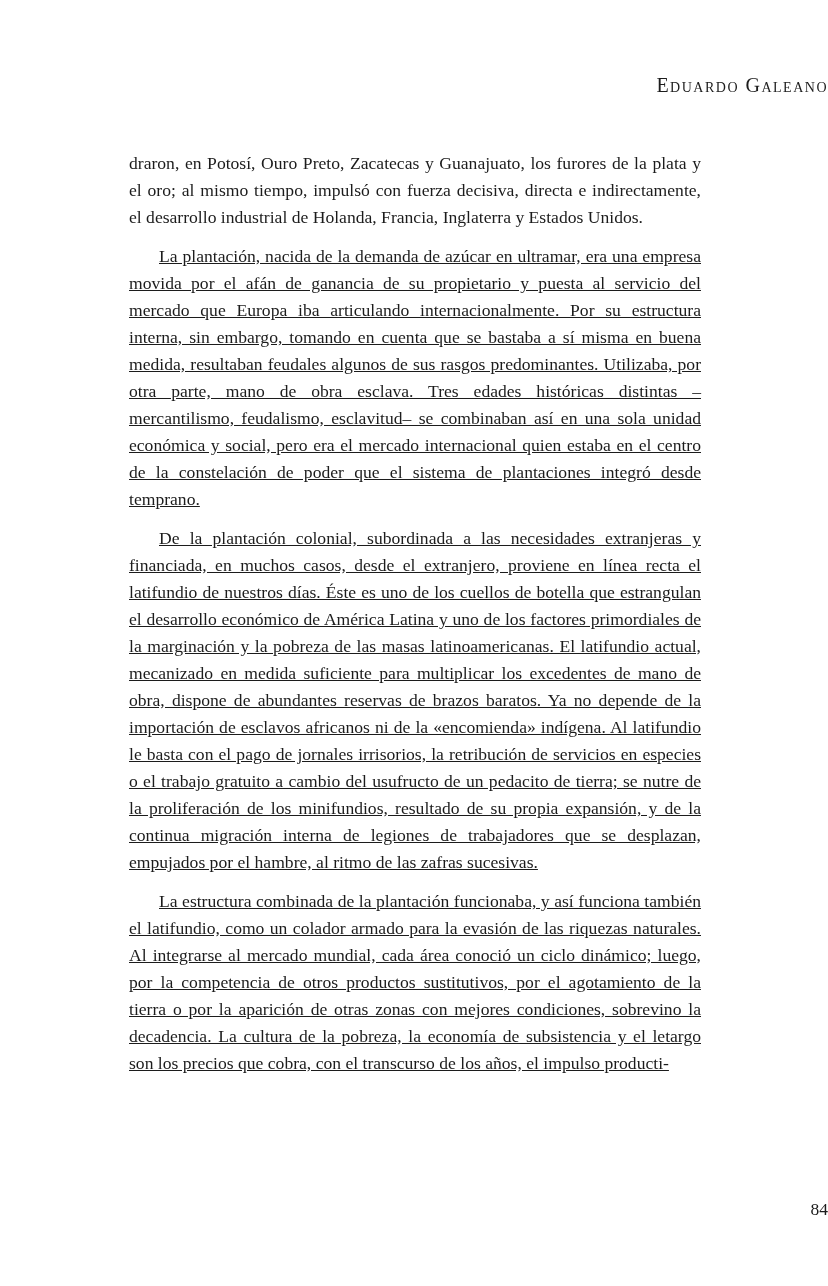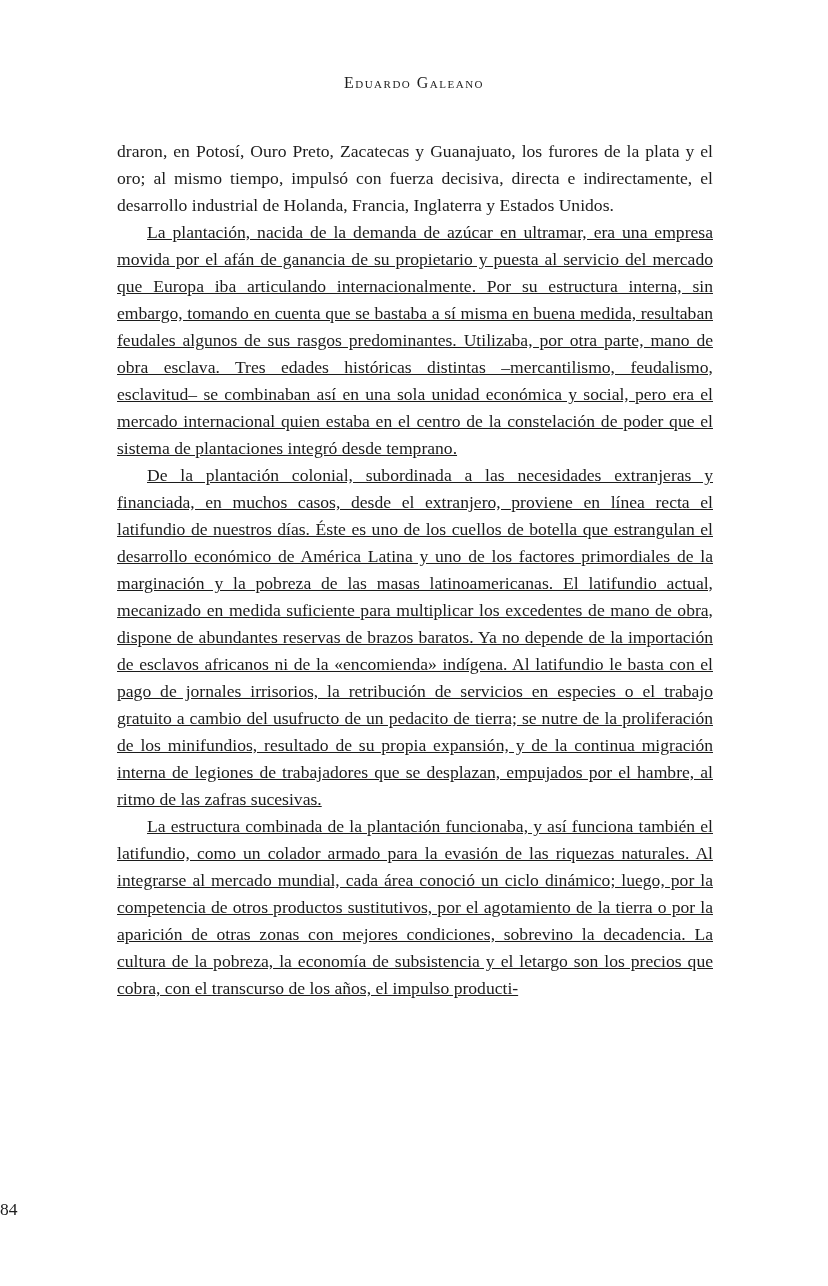--- a/index.html
+++ b/index.html
@@ -15,51 +15,51 @@
     font-family: "Liberation Serif", "DejaVu Serif", serif;
     color: #1c1c1c;
     overflow: hidden;
     box-sizing: border-box;
   }
   .running-header {
     position: absolute;
     top: 74px;
     left: 0;
     width: 100%;
-    text-align: center;
+    text-align: right;
     font-variant: small-caps;
-    font-size: 16px;
+    font-size: 20px;
     letter-spacing: 1.5px;
     color: #1c1c1c;
   }
   .page-body {
     position: absolute;
     top: 138px;
     left: 117px;
     width: 596px;
     font-size: 17.6px;
     line-height: 27px;
     text-align: justify;
     text-justify: inter-word;
   }
   .para {
-    margin: 0;
+    margin: 12px;
     padding: 0;
     text-indent: 0;
   }
   .para.indent {
     text-indent: 30px;
     text-decoration: underline;
   }
   .page-number {
     position: absolute;
     bottom: 66px;
     left: 0;
     width: 100%;
-    text-align: left;
+    text-align: right;
     font-size: 17.5px;
     color: #1c1c1c;
     margin-top: 22px;
   }
 </style>
 </head>
 <body>
 
 <div class="book-page">
   <div class="running-header">Eduardo Galeano</div>

